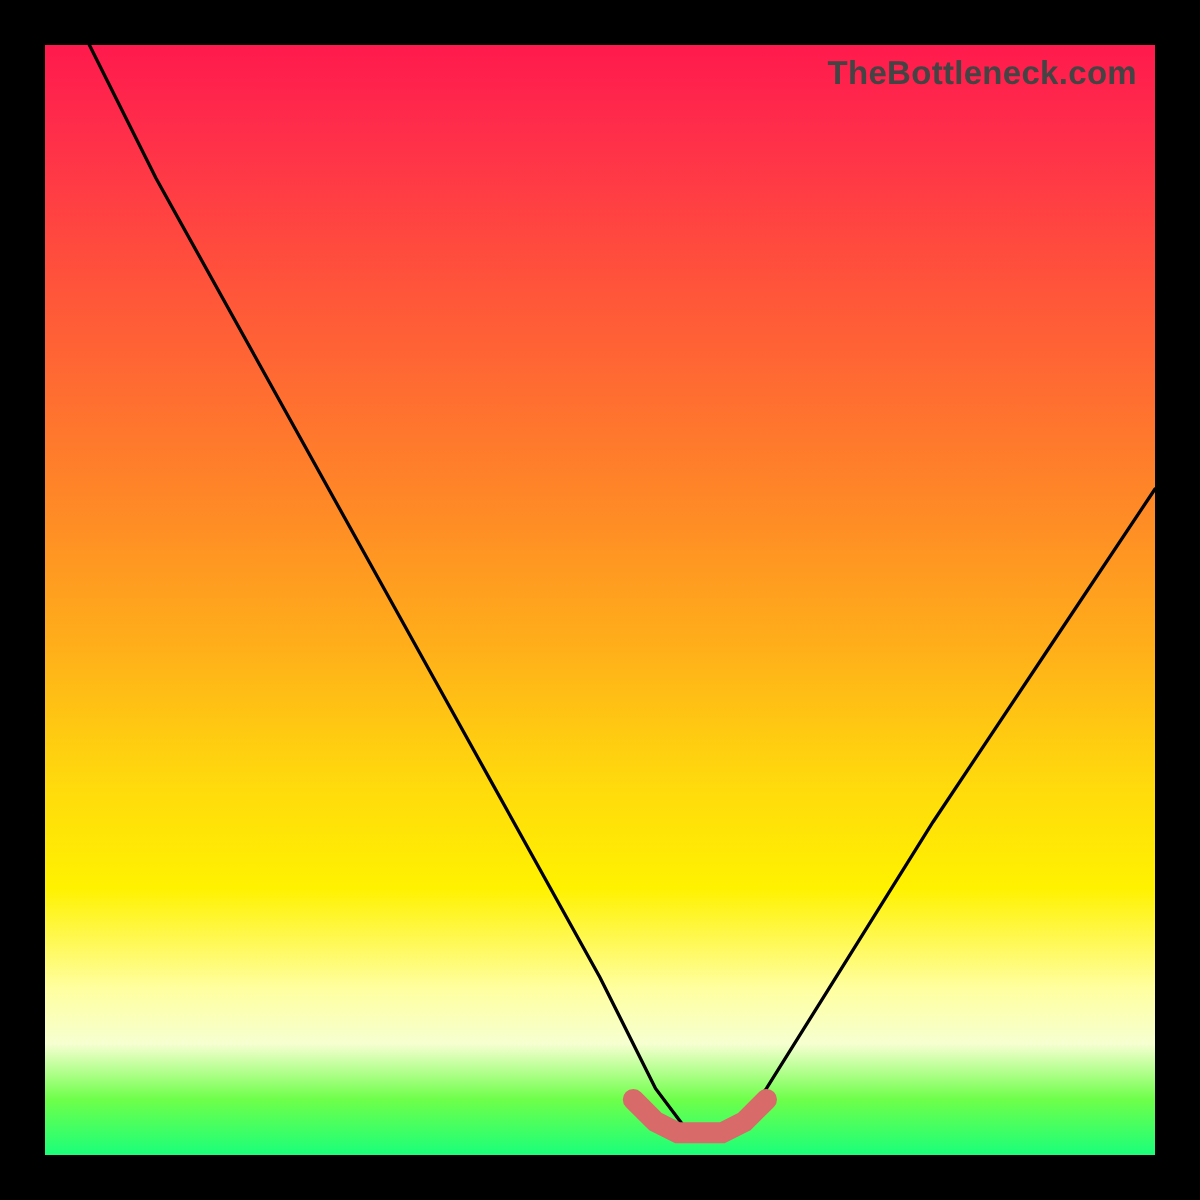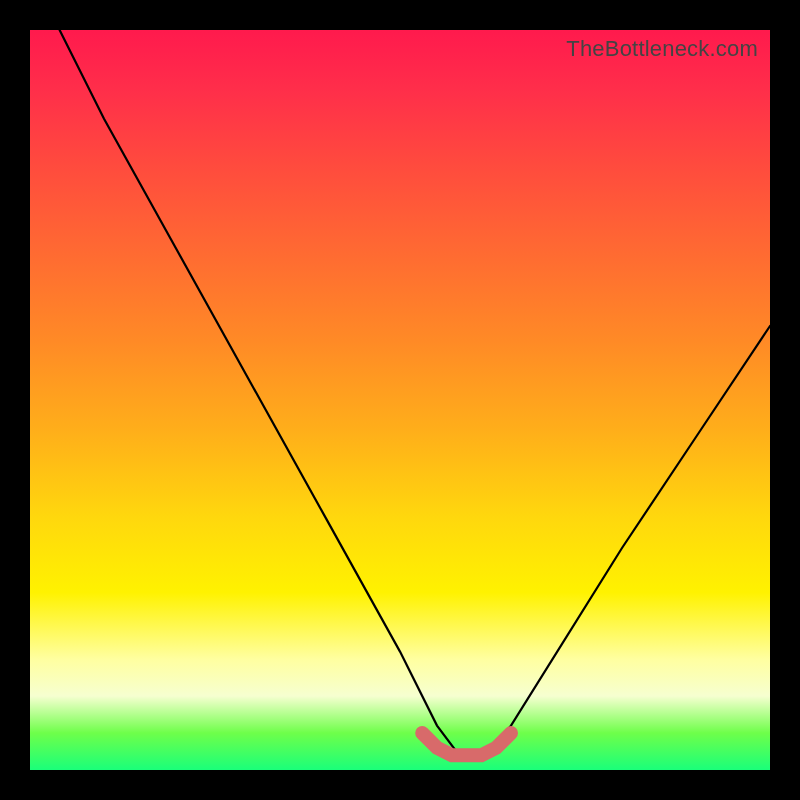--- a/index.html
+++ b/index.html
@@ -38,21 +38,21 @@
       #6eff4a 95%,
       #1aff7a 100%
     );
   }
   .watermark {
     position: absolute;
     top: 6px;
     right: 12px;
     color: #444;
     font-size: 22px;
-    font-weight: 400;
+    font-weight: 700;
     letter-spacing: 0.2px;
     user-select: none;
   }
   svg.curve {
     position: absolute;
     left: 0;
     top: 0;
     width: 740px;
     height: 740px;
     overflow: visible;

